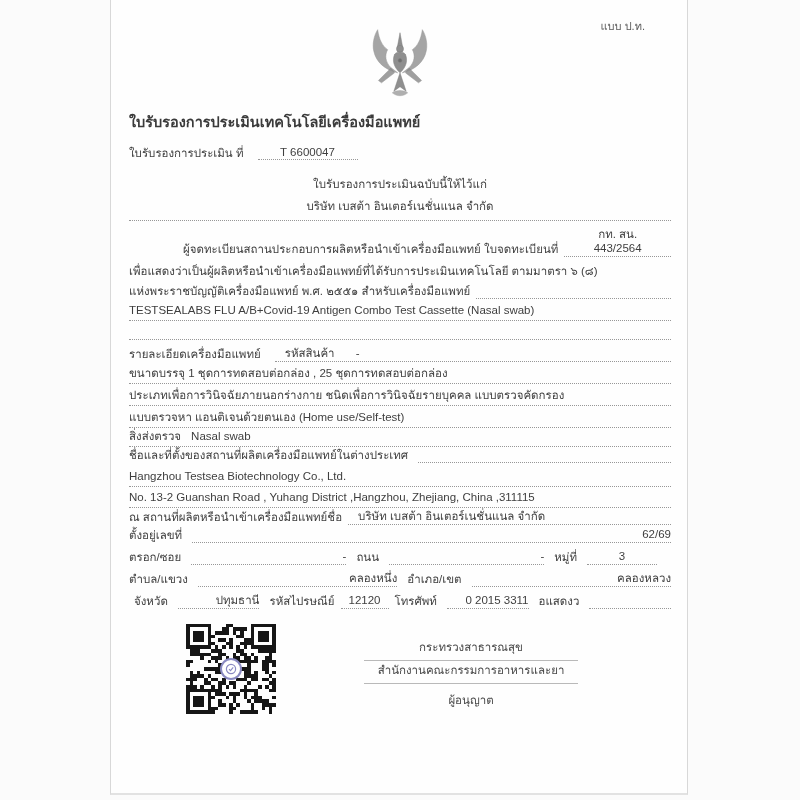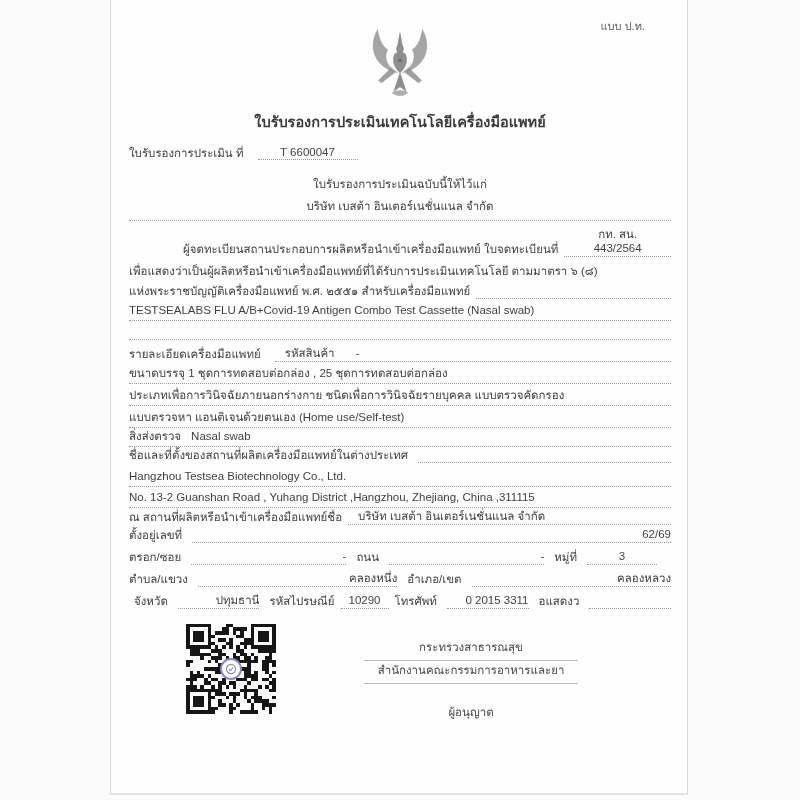--- a/index.html
+++ b/index.html
@@ -11,21 +11,21 @@
   }
   .sheet{
     position:absolute;left:110px;top:-2px;width:578px;height:797px;
     box-sizing:border-box;background:#fefefe;
     border-left:1px solid #d8d8d8;border-right:1px solid #d8d8d8;
     border-bottom:2px solid #e2e2e2;
     padding:0 16px 0 18px;
   }
   .formcode{position:absolute;top:19px;right:42px;font-size:11px;color:#5a5a5a}
   .garuda{display:block;margin:27px auto 0;width:80px;height:74px}
-  .title{margin-top:11px;text-align:center;font-size:14.5px;font-weight:bold;color:#3a3a3a}
+  .title{margin-top:11px;font-size:14.5px;font-weight:bold;color:#3a3a3a}
   .row{display:flex;align-items:flex-end;font-size:11.5px;line-height:1.25;padding-bottom:2px;box-sizing:border-box}
   .bb{border-bottom:1px dotted #979797}
   .dl{border-bottom:1px dotted #979797;text-align:center}
   .fill{flex:1;border-bottom:1px dotted #979797;text-align:right;min-width:10px}
   .fill.left{text-align:left;padding-left:10px}
   .lbl{white-space:nowrap}
   .center-sm{text-align:center;font-size:11.5px}
   .r18{min-height:18px}.r19{min-height:19px}.r20{min-height:20px}.r21{min-height:21px}
   .r22{min-height:22px}.r24{min-height:24px}.r26{min-height:26px}
   .cert-row{margin-top:9px}
@@ -41,21 +41,21 @@
   .qr-grid i.b{background:#161616}
   .qr-logo{
     position:absolute;left:34px;top:34px;width:22px;height:22px;border-radius:50%;
     background:#ffffff;border:2px solid #8a8ac2;box-sizing:border-box;
     display:flex;align-items:center;justify-content:center;
   }
   .qr-logo svg{width:12px;height:12px}
   .sig{width:214px;margin-left:88px;margin-top:8px;text-align:center;font-size:11.5px;color:#474747}
   .sig-line{padding-bottom:4px;border-bottom:1px solid #b9b9b9}
   .sig-row2{margin-top:6px}
-  .sig-role{margin-top:19px}
+  .sig-role{margin-top:7px}
   .issue-row{padding-left:64px}
   .w52{width:52px}.w64{width:64px}.w48{width:48px}.w104{width:104px}.w70{width:70px;margin-right:14px}
 </style>
 </head>
 <body>
 
 <div class="sheet">
 
   <div class="formcode">แบบ ป.ท.</div>
 
@@ -165,21 +165,21 @@
     <span class="lbl">ตำบล/แขวง</span>
     <span class="fill gap10">คลองหนึ่ง</span>
     <span class="lbl gap10">อำเภอ/เขต</span>
     <span class="fill gap10">คลองหลวง</span>
   </div>
 
   <div class="row r22" style="padding-left:5px">
     <span class="lbl">จังหวัด</span>
     <span class="fill gap10">ปทุมธานี</span>
     <span class="lbl gap10">รหัสไปรษณีย์</span>
-    <span class="dl w48 gap6">10290</span>
+    <span class="dl w48 gap6">12120</span>
     <span class="lbl gap6">โทรศัพท์</span>
     <span class="fill gap10">0 2015 3311</span>
     <span class="lbl gap10">อแสดงว</span>
     <span class="fill gap10"></span>
   </div>
 
 
   <div class="bottom">
     <div class="qr-wrap">
       <div class="qr-grid">

